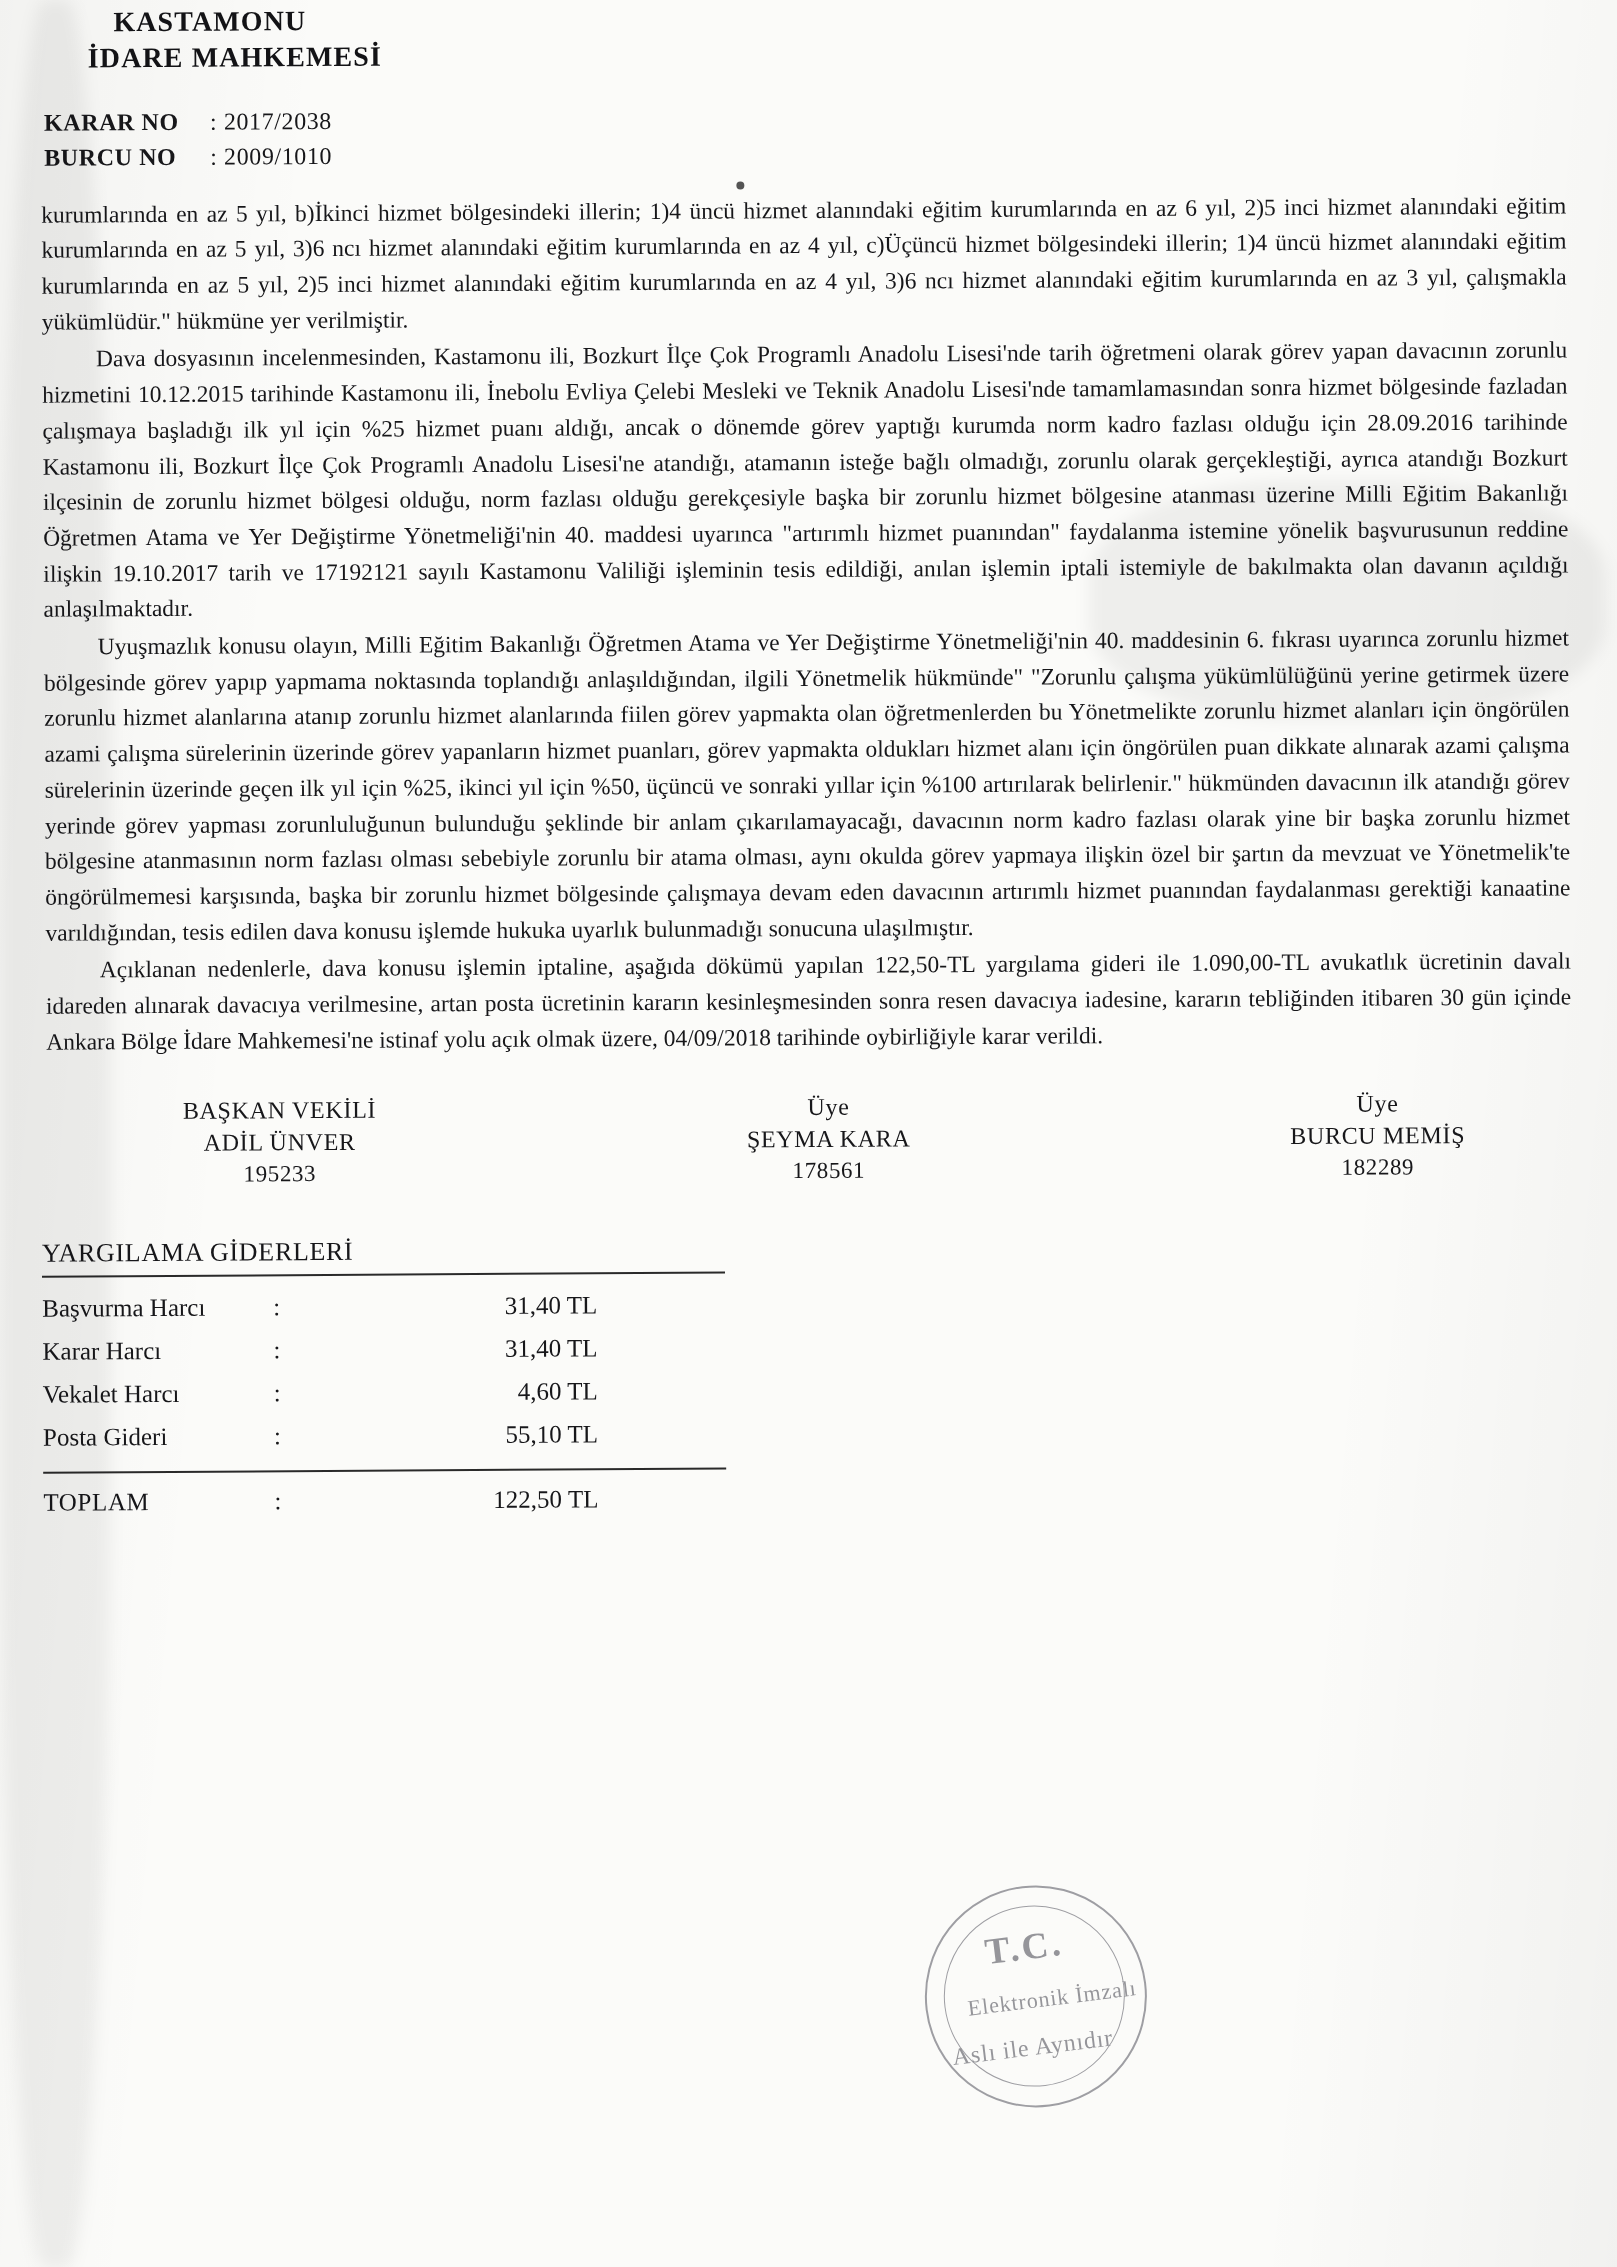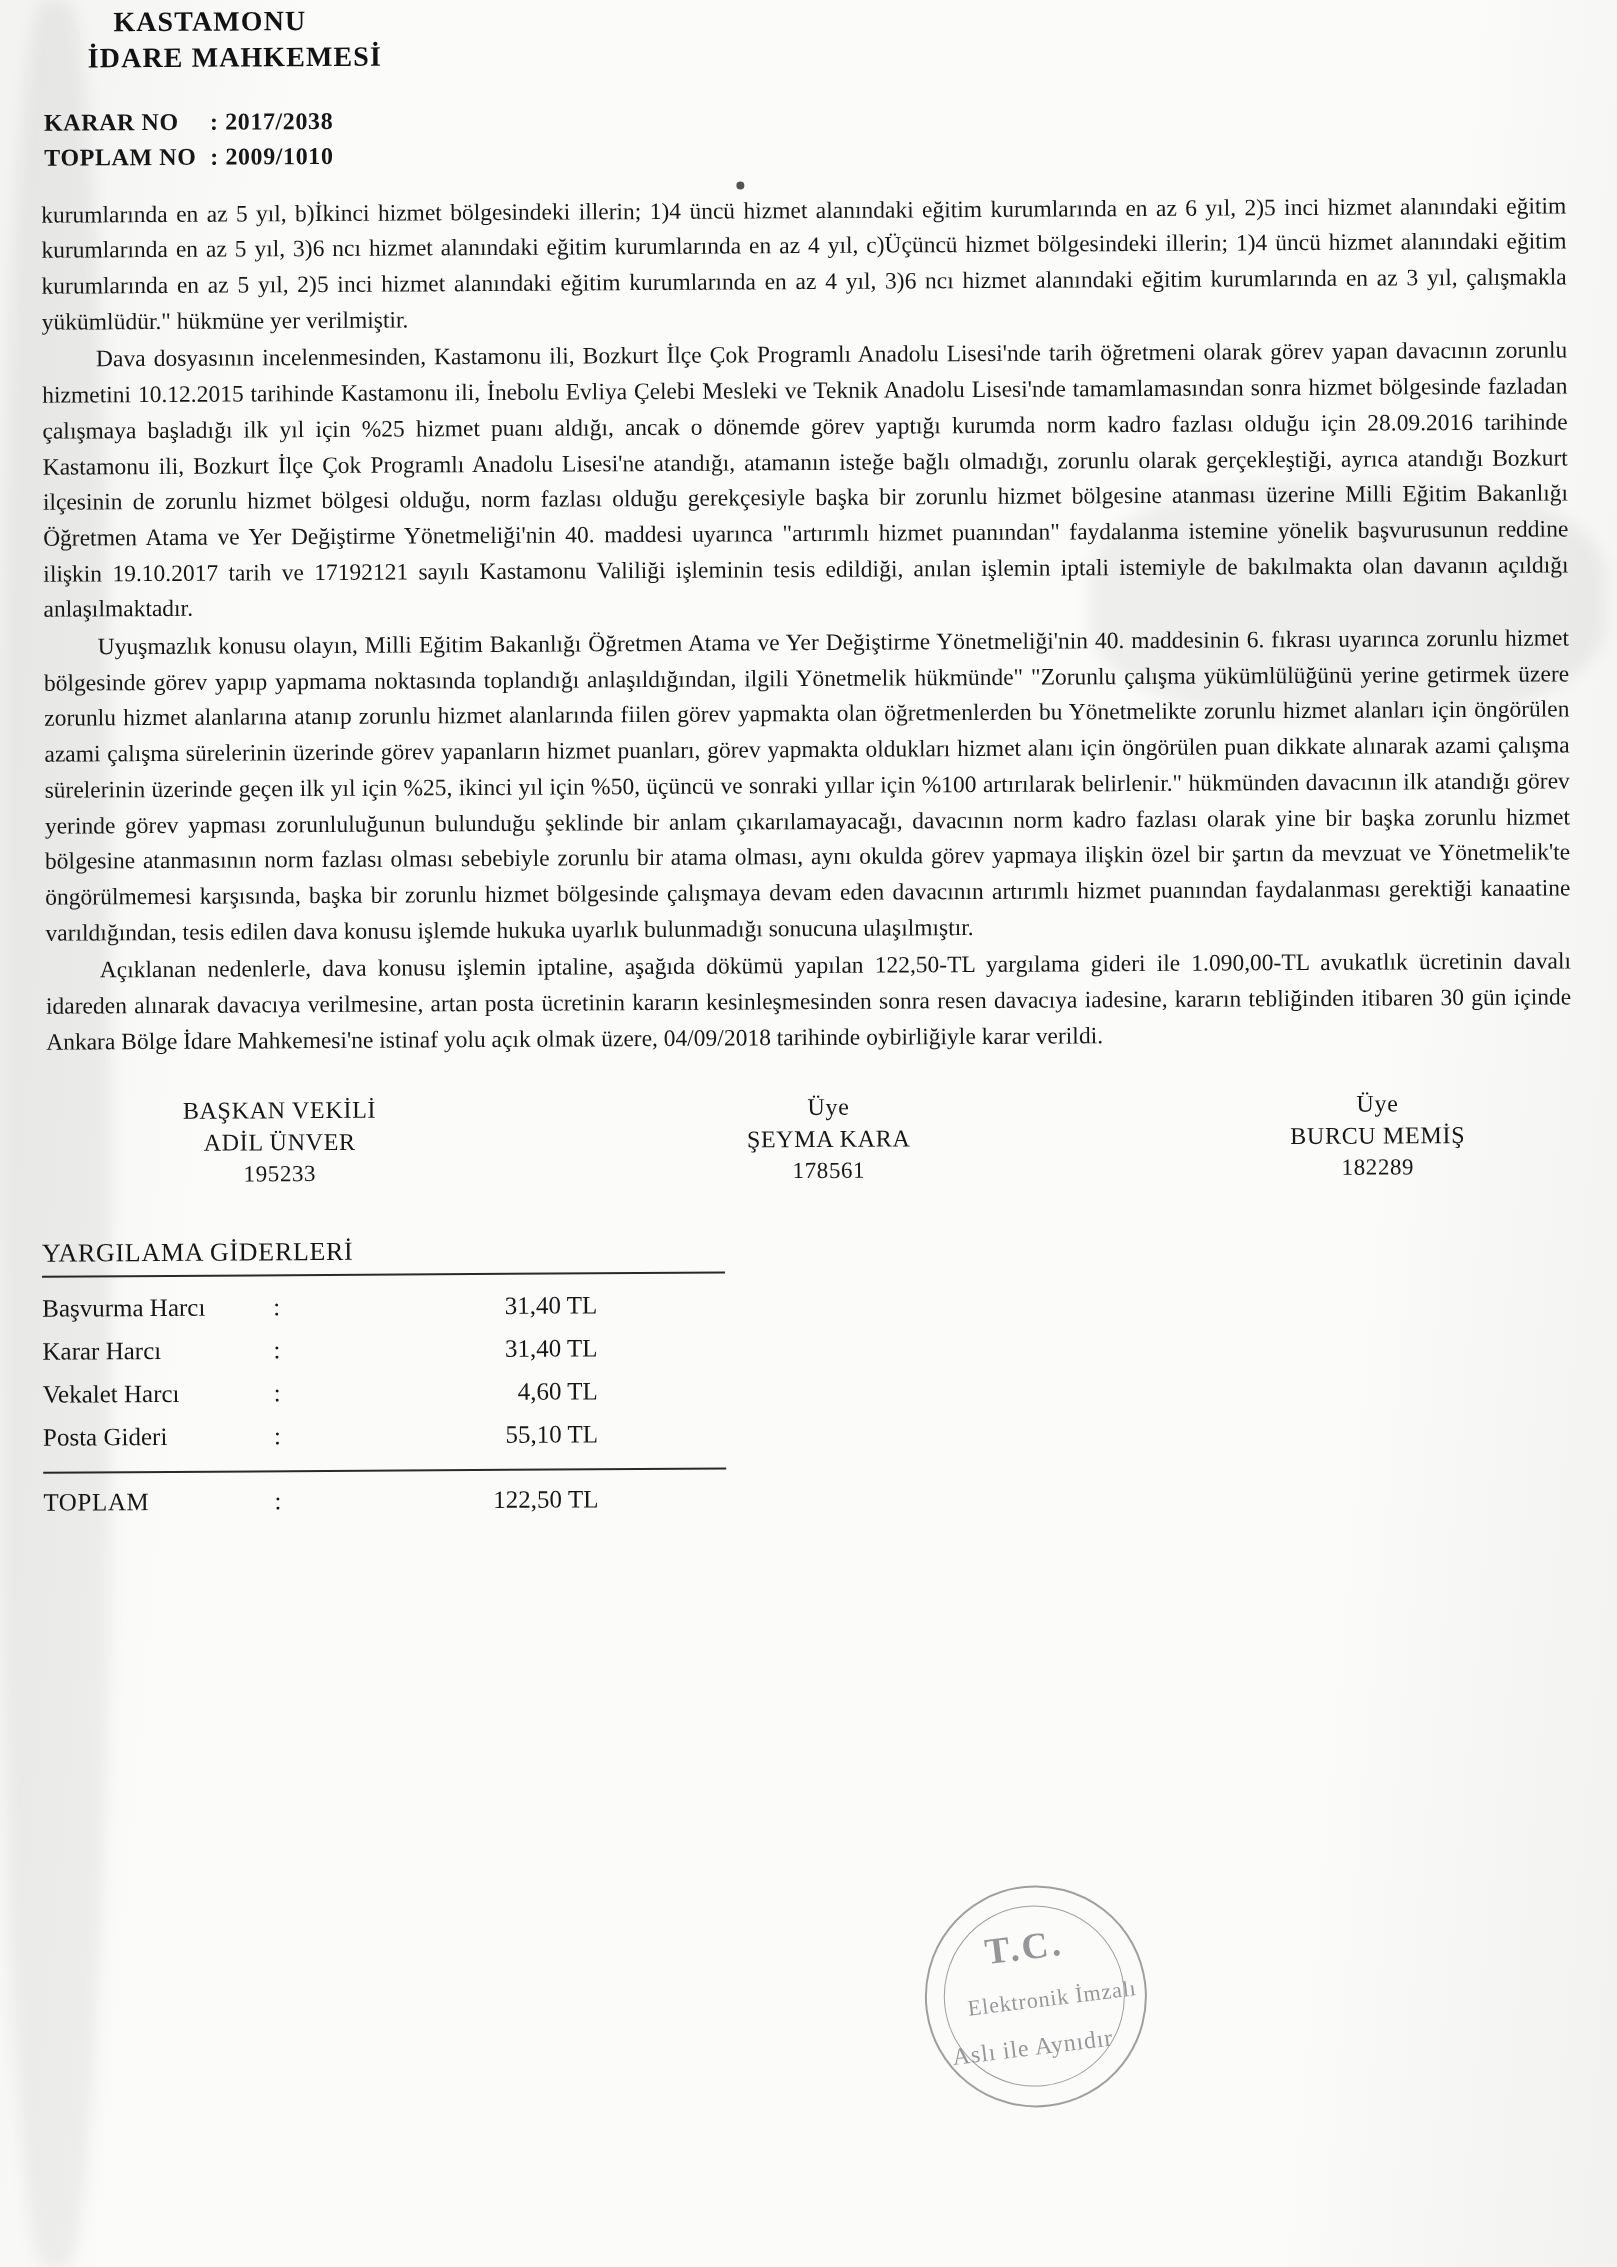--- a/index.html
+++ b/index.html
@@ -50,21 +50,21 @@
   .case-block {
     margin-top: 29.5px;
     padding-left: 20px;
     font-size: 24px;
     font-weight: 700;
     letter-spacing: 0.6px;
     line-height: 1.45;
   }
   .case-row { display: flex; }
   .case-row .lbl { width: 166px; }
-  .case-row .val { font-weight: 700; text-align: right; }
+  .case-row .val { font-weight: 400; text-align: right; }
 
   .stray-mark {
     position: absolute;
     left: 738px;
     top: 181px;
     width: 8.3px;
     height: 8.3px;
     background: #2b2b2b;
     border-radius: 50%;
     opacity: 0.8;
@@ -208,21 +208,21 @@
       <div class="line l1">KASTAMONU</div>
       <div class="line l2">İDARE MAHKEMESİ</div>
     </div>
 
     <div class="case-block">
       <div class="case-row">
         <span class="lbl">KARAR NO</span>
         <span class="val">: 2017/2038</span>
       </div>
       <div class="case-row">
-        <span class="lbl">TOPLAM NO</span>
+        <span class="lbl">BURCU NO</span>
         <span class="val">: 2009/1010</span>
       </div>
     </div>
 
     <div class="stray-mark"></div>
 
     <div class="body-text">
       <p>kurumlarında en az 5 yıl, b)İkinci hizmet bölgesindeki illerin; 1)4 üncü hizmet alanındaki eğitim kurumlarında en az 6 yıl, 2)5 inci hizmet alanındaki eğitim kurumlarında en az 5 yıl, 3)6 ncı hizmet alanındaki eğitim kurumlarında en az 4 yıl, c)Üçüncü hizmet bölgesindeki illerin; 1)4 üncü hizmet alanındaki eğitim kurumlarında en az 5 yıl, 2)5 inci hizmet alanındaki eğitim kurumlarında en az 4 yıl, 3)6 ncı hizmet alanındaki eğitim kurumlarında en az 3 yıl, çalışmakla yükümlüdür." hükmüne yer verilmiştir.</p>
       <p class="indent">Dava dosyasının incelenmesinden, Kastamonu ili, Bozkurt İlçe Çok Programlı Anadolu Lisesi'nde tarih öğretmeni olarak görev yapan davacının zorunlu hizmetini 10.12.2015 tarihinde Kastamonu ili, İnebolu Evliya Çelebi Mesleki ve Teknik Anadolu Lisesi'nde tamamlamasından sonra hizmet bölgesinde fazladan çalışmaya başladığı ilk yıl için %25 hizmet puanı aldığı, ancak o dönemde görev yaptığı kurumda norm kadro fazlası olduğu için 28.09.2016 tarihinde Kastamonu ili, Bozkurt İlçe Çok Programlı Anadolu Lisesi'ne atandığı, atamanın isteğe bağlı olmadığı, zorunlu olarak gerçekleştiği, ayrıca atandığı Bozkurt ilçesinin de zorunlu hizmet bölgesi olduğu, norm fazlası olduğu gerekçesiyle başka bir zorunlu hizmet bölgesine atanması üzerine Milli Eğitim Bakanlığı Öğretmen Atama ve Yer Değiştirme Yönetmeliği'nin 40. maddesi uyarınca "artırımlı hizmet puanından" faydalanma istemine yönelik başvurusunun reddine ilişkin 19.10.2017 tarih ve 17192121 sayılı Kastamonu Valiliği işleminin tesis edildiği, anılan işlemin iptali istemiyle de bakılmakta olan davanın açıldığı anlaşılmaktadır.</p>
       <p class="indent">Uyuşmazlık konusu olayın, Milli Eğitim Bakanlığı Öğretmen Atama ve Yer Değiştirme Yönetmeliği'nin 40. maddesinin 6. fıkrası uyarınca zorunlu hizmet bölgesinde görev yapıp yapmama noktasında toplandığı anlaşıldığından, ilgili Yönetmelik hükmünde" "Zorunlu çalışma yükümlülüğünü yerine getirmek üzere zorunlu hizmet alanlarına atanıp zorunlu hizmet alanlarında fiilen görev yapmakta olan öğretmenlerden bu Yönetmelikte zorunlu hizmet alanları için öngörülen azami çalışma sürelerinin üzerinde görev yapanların hizmet puanları, görev yapmakta oldukları hizmet alanı için öngörülen puan dikkate alınarak azami çalışma sürelerinin üzerinde geçen ilk yıl için %25, ikinci yıl için %50, üçüncü ve sonraki yıllar için %100 artırılarak belirlenir." hükmünden davacının ilk atandığı görev yerinde görev yapması zorunluluğunun bulunduğu şeklinde bir anlam çıkarılamayacağı, davacının norm kadro fazlası olarak yine bir başka zorunlu hizmet bölgesine atanmasının norm fazlası olması sebebiyle zorunlu bir atama olması, aynı okulda görev yapmaya ilişkin özel bir şartın da mevzuat ve Yönetmelik'te öngörülmemesi karşısında, başka bir zorunlu hizmet bölgesinde çalışmaya devam eden davacının artırımlı hizmet puanından faydalanması gerektiği kanaatine varıldığından, tesis edilen dava konusu işlemde hukuka uyarlık bulunmadığı sonucuna ulaşılmıştır.</p>

